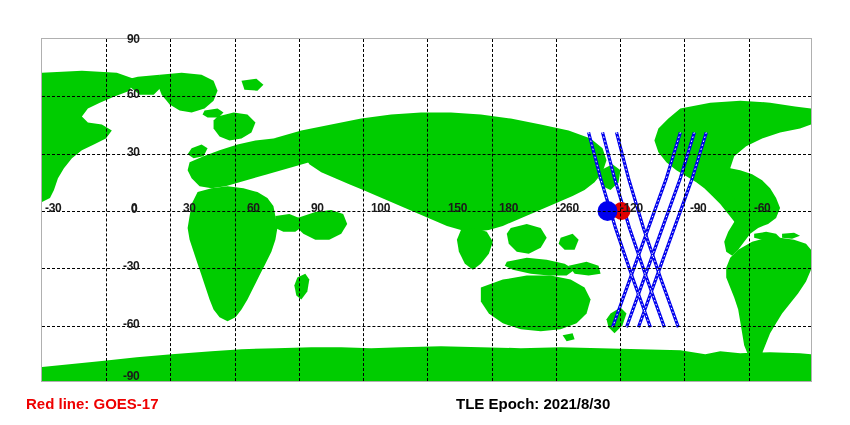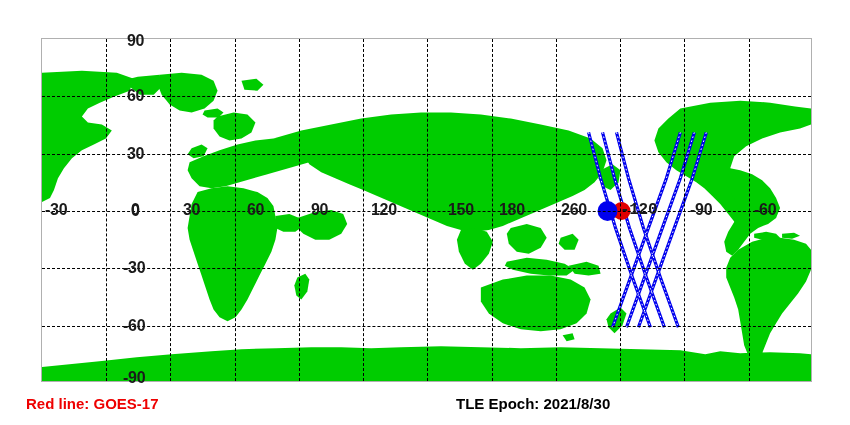--- a/index.html
+++ b/index.html
@@ -11,21 +11,21 @@
              border:1px solid #b0b0b0;overflow:hidden;}
 
   #map-svg{position:absolute;left:0;top:0;width:100%;height:100%;display:block;}
 
   .gridline{position:absolute;pointer-events:none;}
   .gridline.h{left:0;width:100%;height:0;
      border-top:1px dashed #000000;}
   .gridline.v{top:0;height:100%;width:0;
      border-left:1px dashed #000000;}
 
-  .tick-label{position:absolute;color:#1a1a1a;font-size:16px;font-weight:bold;
+  .tick-label{position:absolute;color:#1a1a1a;font-size:12px;font-weight:bold;
      font-family:"Liberation Sans",sans-serif;white-space:nowrap;
      letter-spacing:-0.3px;line-height:1;}
 
   .track{fill:none;stroke:#0000ee;stroke-width:3.2;}
   .track-dash{fill:none;stroke:#ffffff;stroke-width:1.0;stroke-dasharray:1.6 2.6;}
 
   .marker-blue{fill:#0000ee;}
   .marker-red{fill:#e00000;}
 
   #legend{position:absolute;left:0;top:392px;width:699px;height:28px;}
@@ -133,25 +133,25 @@
   <span class="tick-label" style="left:123px;top:318px;">-60</span>
   <span class="tick-label" style="left:123px;top:370px;">-90</span>
 </div>
 
 <div>
   <span class="tick-label" style="left:45px;top:202px;">-30</span>
   <span class="tick-label" style="left:131px;top:202px;">0</span>
   <span class="tick-label" style="left:183px;top:202px;">30</span>
   <span class="tick-label" style="left:247px;top:202px;">60</span>
   <span class="tick-label" style="left:311px;top:202px;">90</span>
-  <span class="tick-label" style="left:371px;top:202px;">120</span>
+  <span class="tick-label" style="left:371px;top:202px;">100</span>
   <span class="tick-label" style="left:448px;top:202px;">150</span>
   <span class="tick-label" style="left:499px;top:202px;">180</span>
   <span class="tick-label" style="left:556px;top:202px;">-260</span>
-  <span class="tick-label" style="left:620px;top:202px;font-family:Liberation Mono, monospace;">-120</span>
+  <span class="tick-label" style="left:620px;top:202px;">-120</span>
   <span class="tick-label" style="left:690px;top:202px;">-90</span>
   <span class="tick-label" style="left:754px;top:202px;">-60</span>
 </div>
 
 <div id="legend">
   <span class="legend-item" id="legend-red">Red line: GOES-17</span>
   <span class="legend-item" id="legend-epoch">TLE Epoch: 2021/8/30</span>
 </div>
 
 </body></html>

